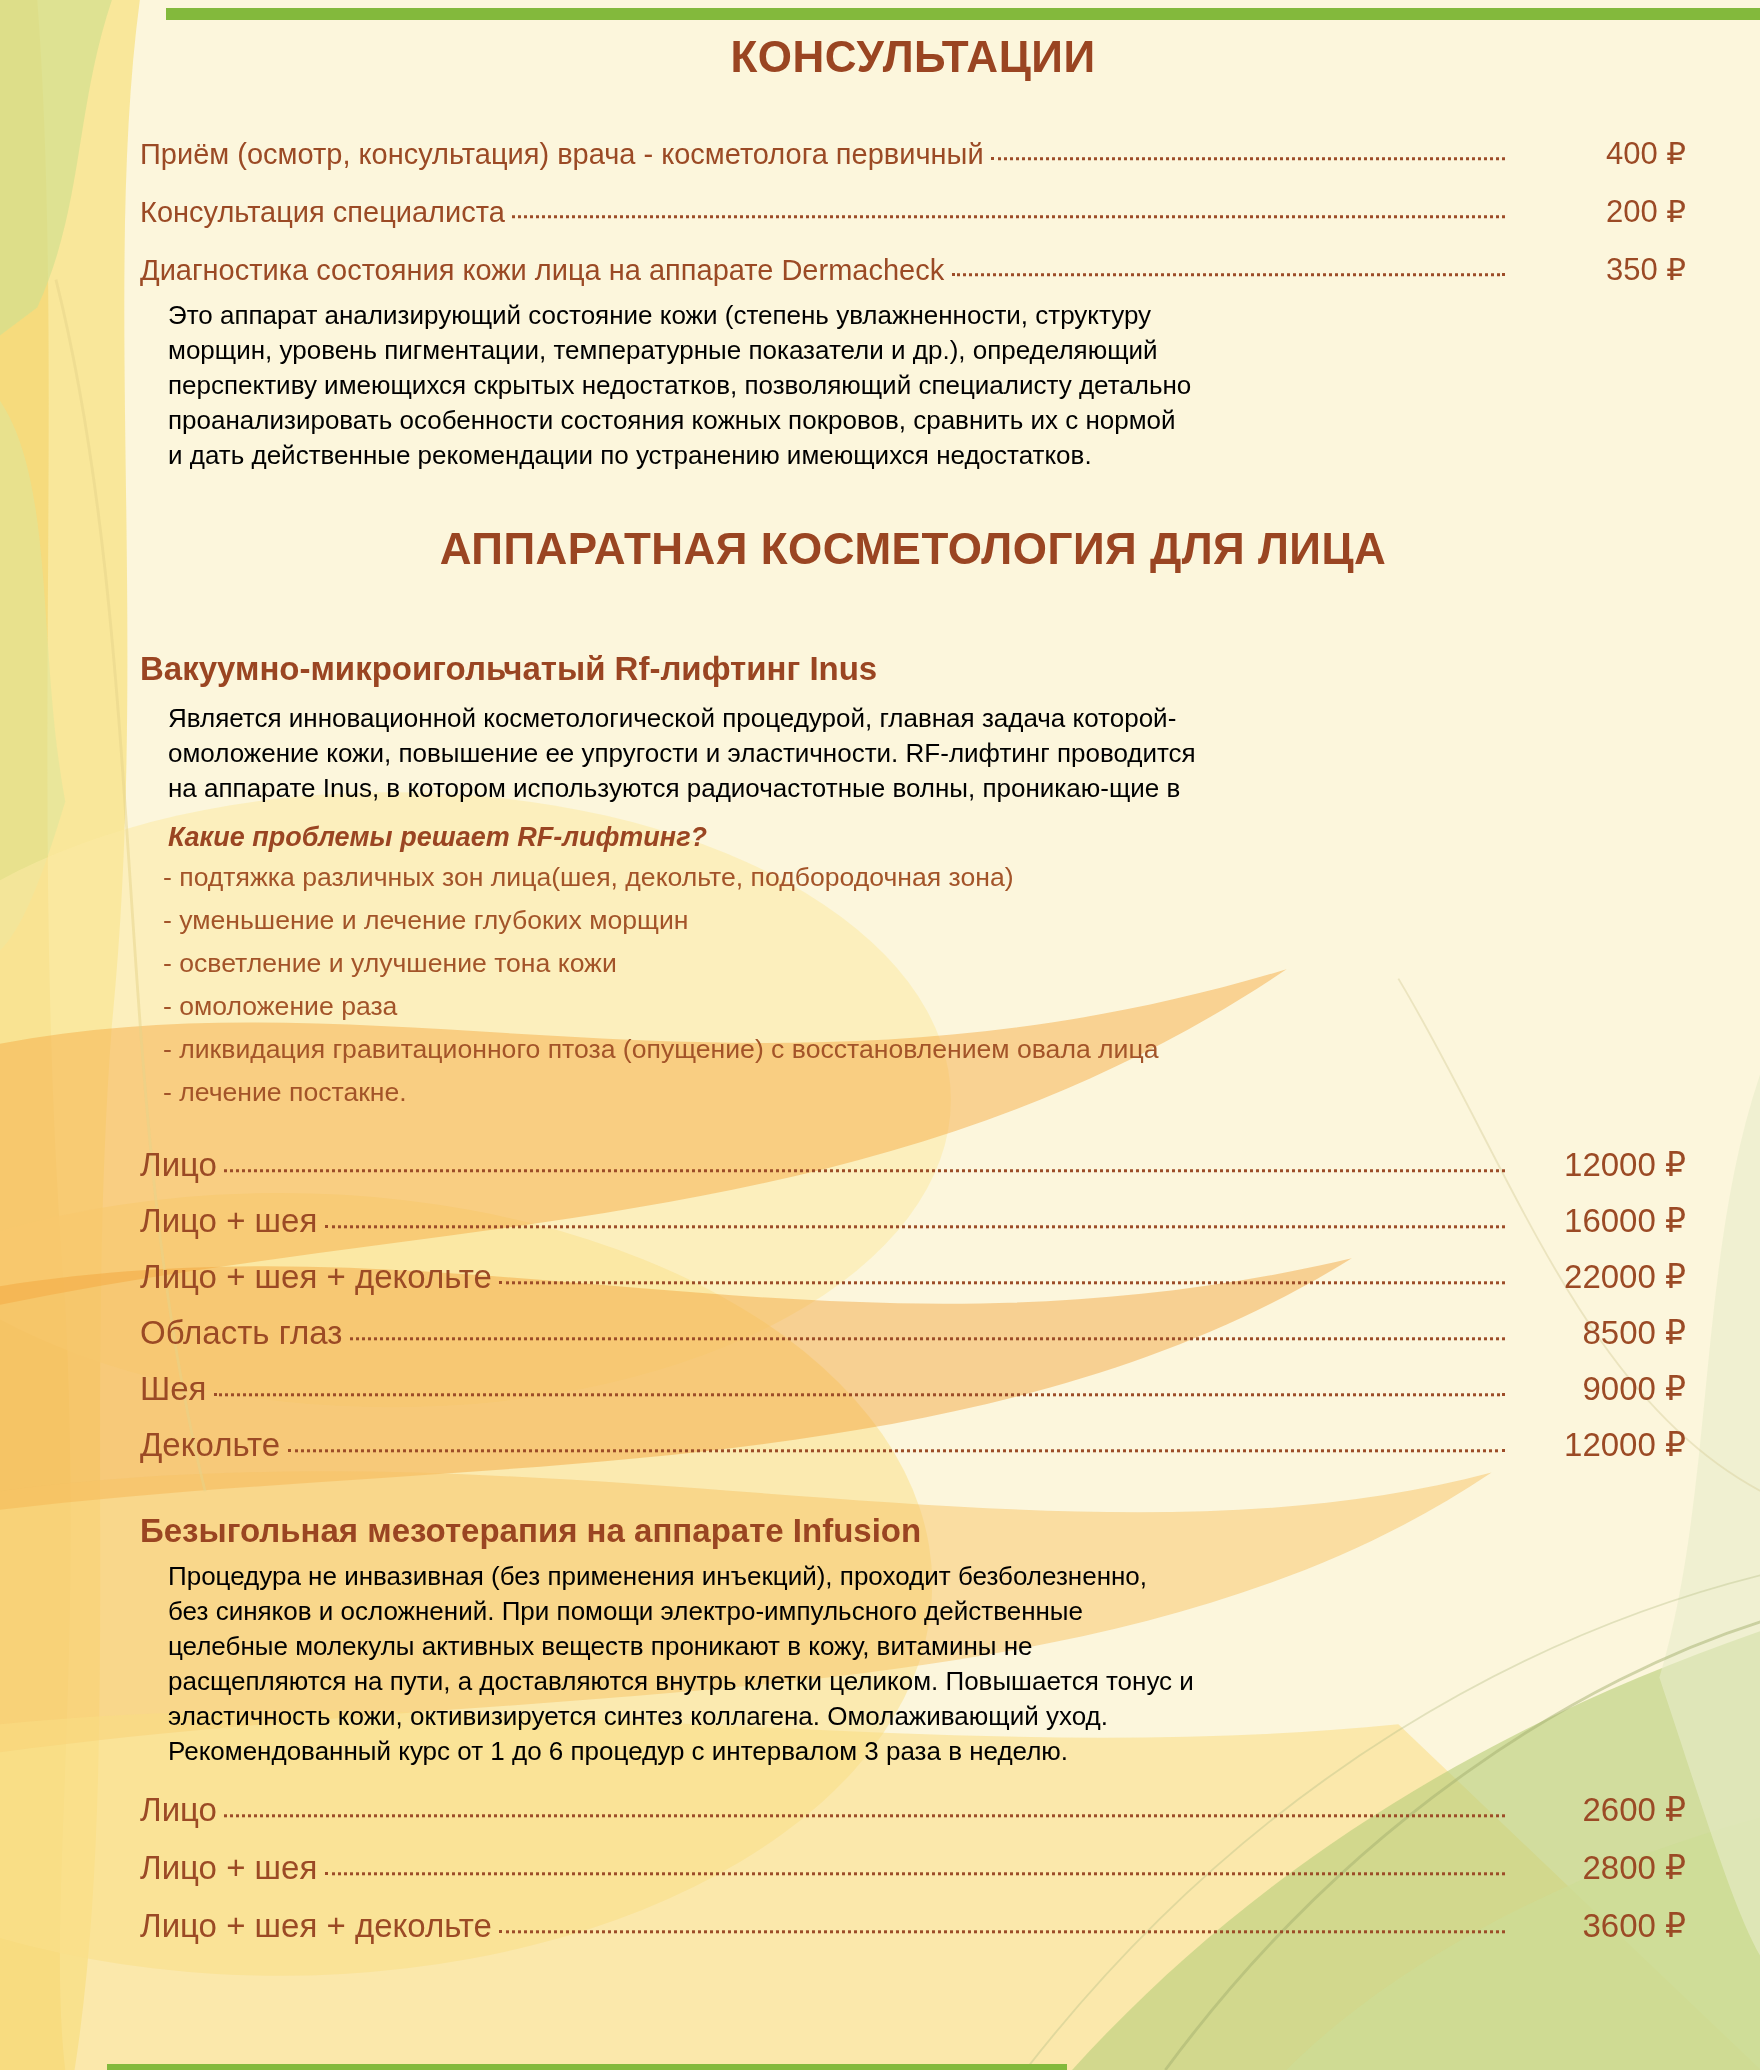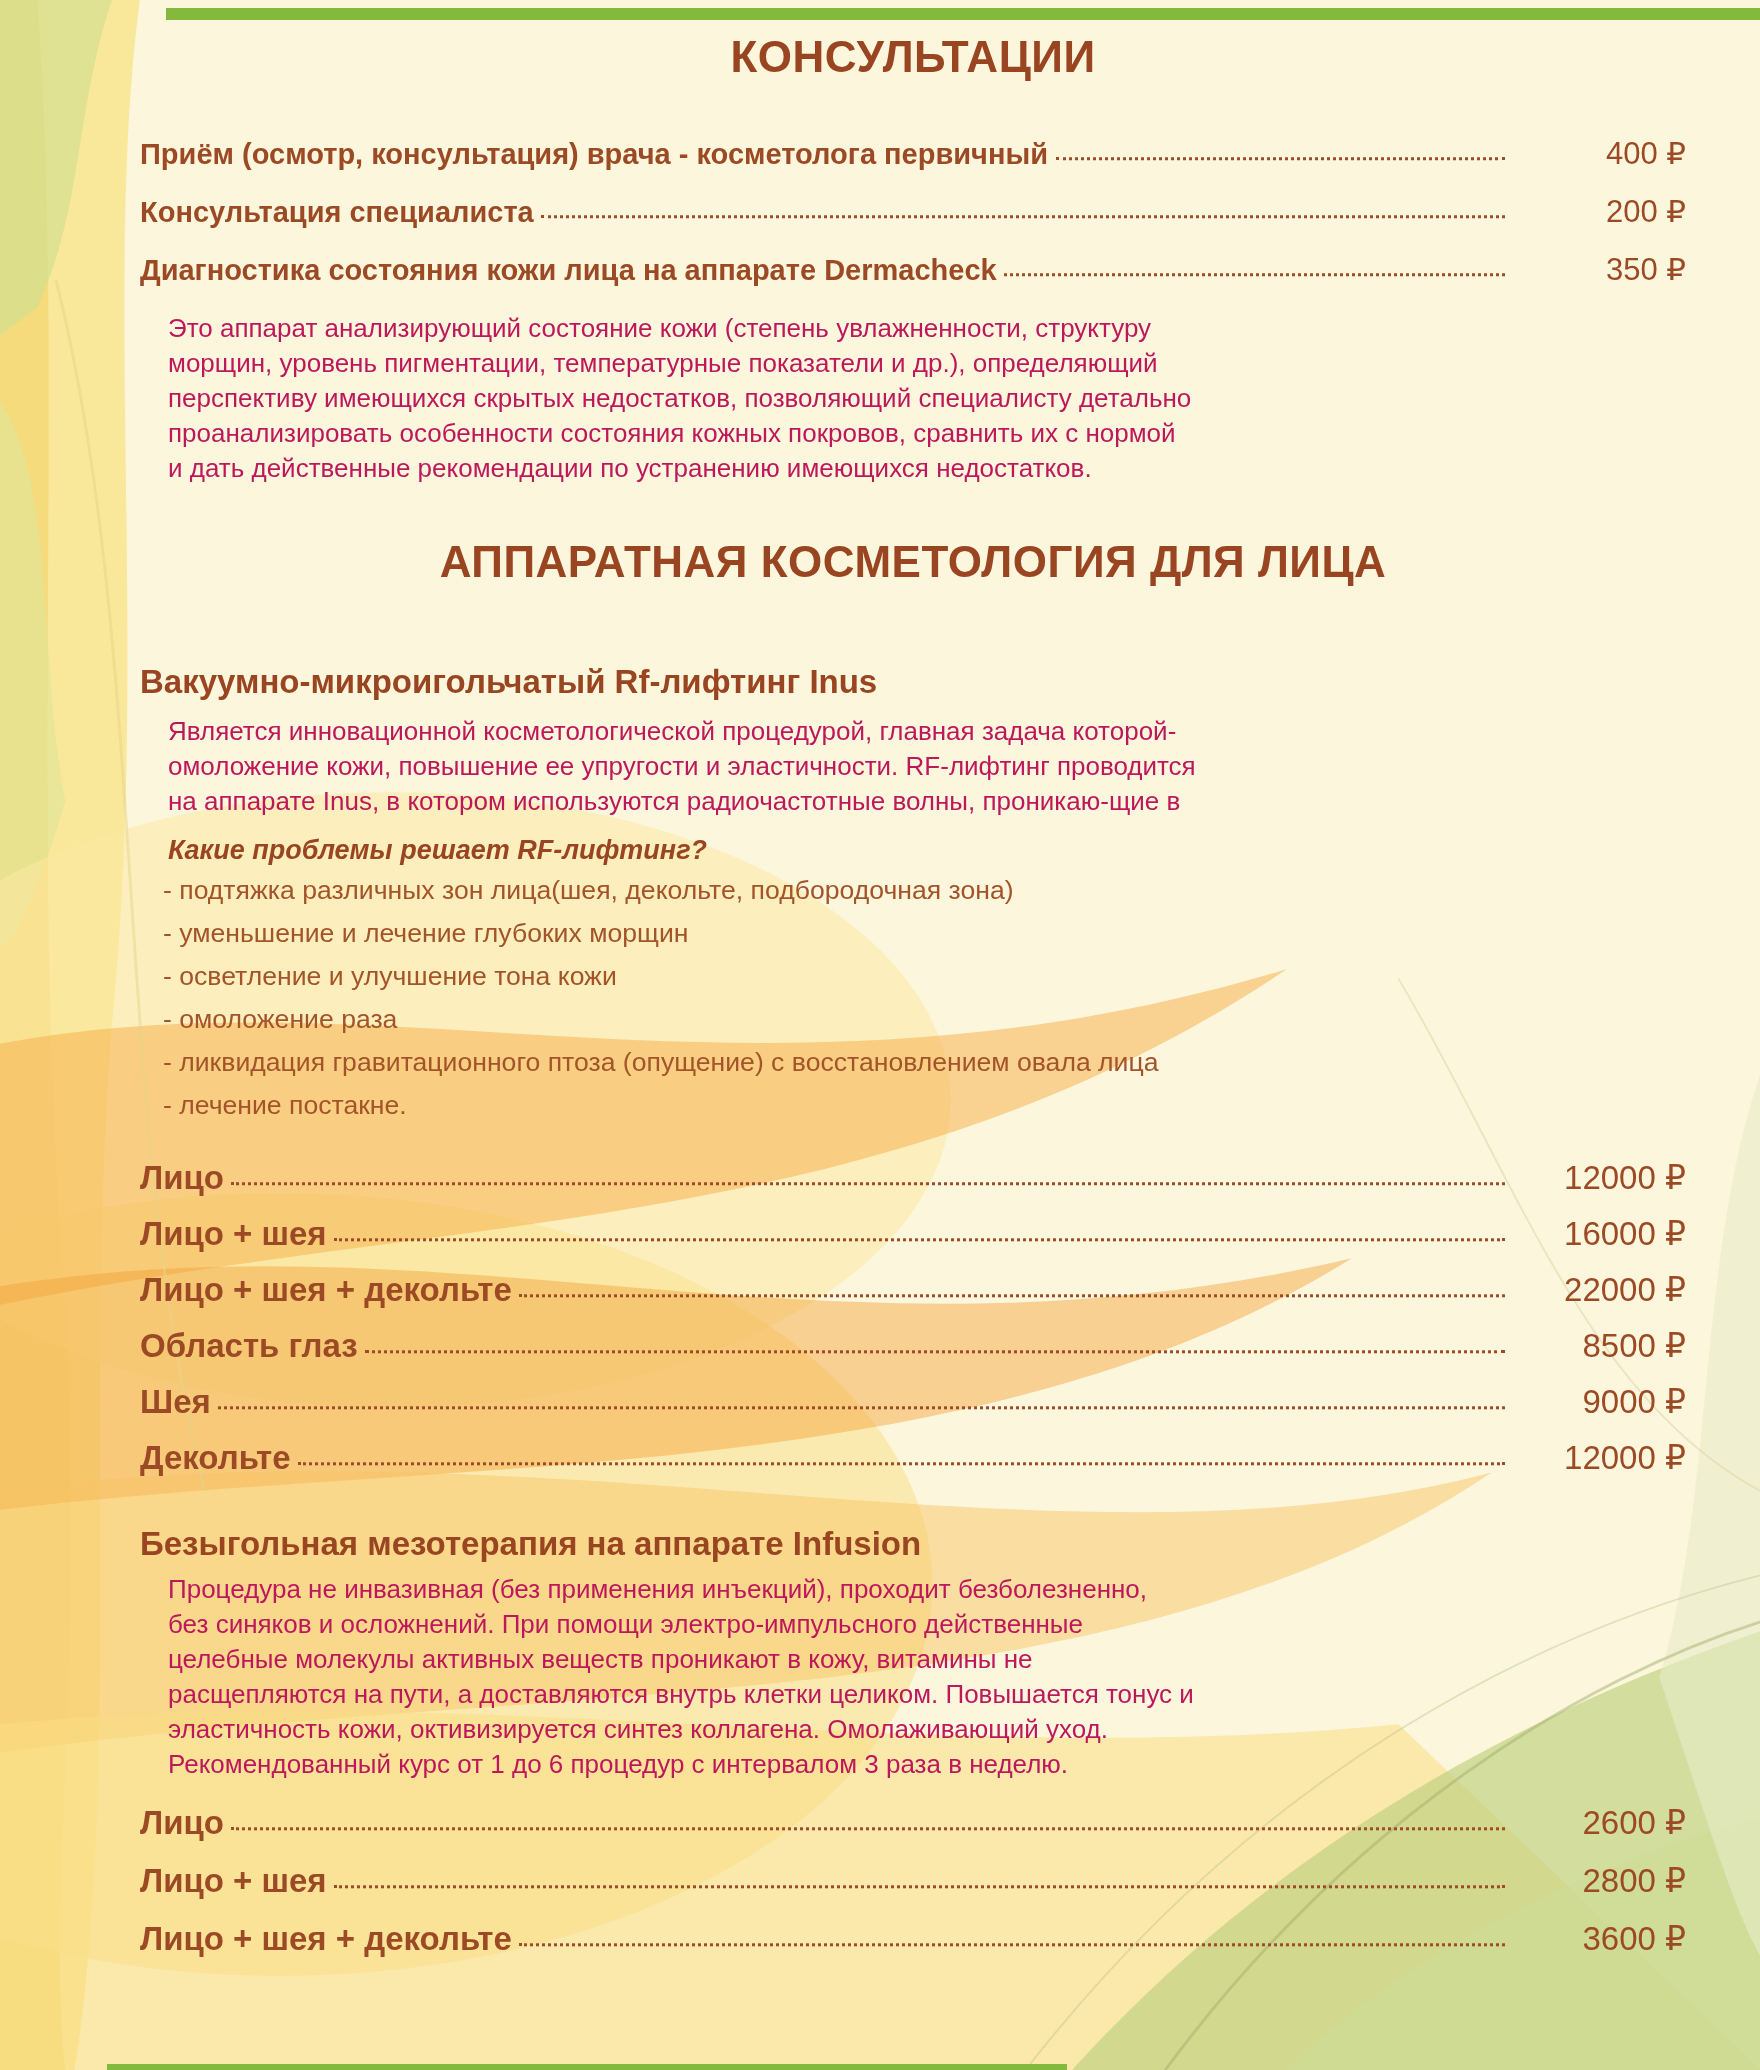--- a/index.html
+++ b/index.html
@@ -29,28 +29,28 @@
     font-size:33px; line-height:43px; font-weight:700; color:#9a4522;
   }
   .sub-heading.infusion { margin-top:43px; }
   .rows { margin-top:34px; }
   .rows-2 { margin-top:24px; }
   .rows-3 { margin-top:5.6px; }
   .price-row { display:flex; align-items:baseline; }
   .rows .price-row   { height:58px; }
   .rows-2 .price-row { height:56px; }
   .rows-3 .price-row { height:58px; }
-  .lbl { font-weight:700; white-space:nowrap;margin-top:16px; }
+  .lbl { font-weight:400; white-space:nowrap;margin-top:16px; }
   .rows .lbl   { font-size:29px; }
   .rows-2 .lbl, .rows-3 .lbl { font-size:33px; }
   .dots { flex:1; height:0; border-bottom:3.7px dotted #9c4c28; margin:0 9.3px 0 7.5px; transform:translateY(-3.7px); }
   .price { flex:0 0 172px; text-align:right; font-weight:400; white-space:nowrap;margin-top:15px; }
   .rows .price { font-size:31px; }
   .rows-2 .price, .rows-3 .price { font-size:33px; }
-  .para { margin:17px 0 0 28px; font-size:26px; line-height:35px; font-weight:500; color:#be185d; }
+  .para { margin:4px 0 0 28px; font-size:26px; line-height:35px; font-weight:500; color:#000000; }
   .para.rf { margin-top:11.2px; }
   .para.infusion { margin-top:7.5px; }
   .bold-line { margin:13px 0 0 28px; font-size:27px; line-height:37px; font-weight:700; color:#9a4522;font-style:italic; }
   .bullets { margin:7.5px 0 0 23px; }
   .bullets .bullet { font-size:26.6px; line-height:27px; margin-bottom:16px; font-weight:500; color:#a35429; }
 </style>
 </head>
 <body>
 
 <div class="page">

